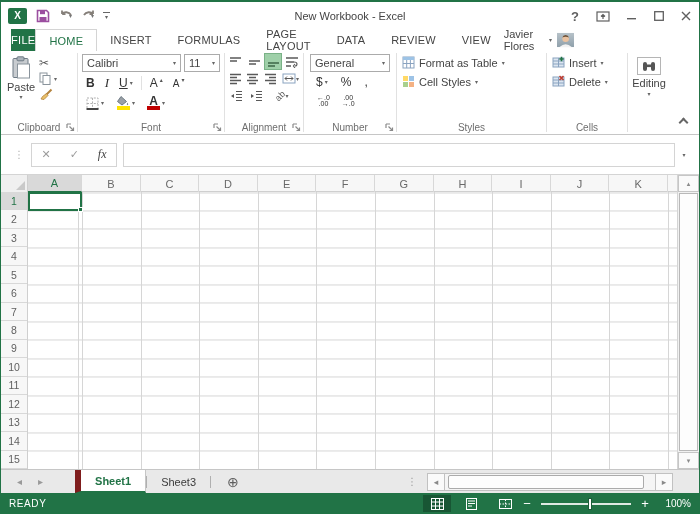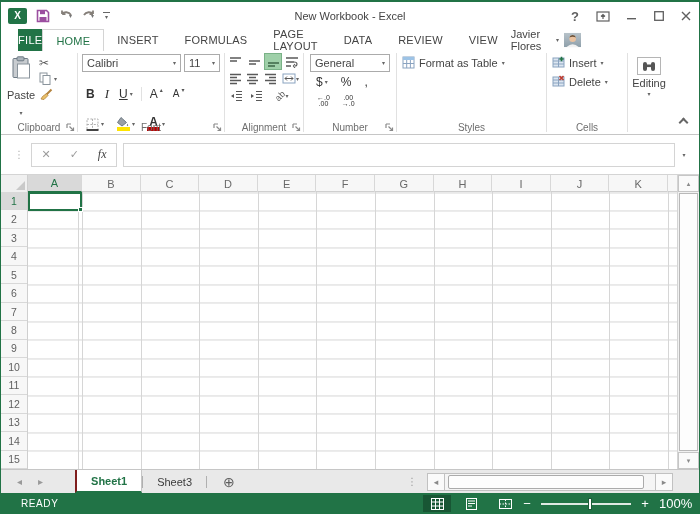--- a/index.html
+++ b/index.html
@@ -11,41 +11,41 @@
   .titlebar { position:absolute; left:0; top:0; width:698px; height:28px; background:#fff; border-top:1px solid #217346; display:flex; align-items:center; }
   .qat { display:flex; align-items:center; gap:9px; padding-left:7px; }
   .qat .carebit { font-size:6px; color:#777; margin-left:-5px; }
   .xl-logo { width:19px; height:16px; background:#217346; border-radius:2px; color:#fff; font-weight:bold; font-size:10px; display:flex; align-items:center; justify-content:center; }
   .title-center { position:absolute; left:0; right:0; top:0; height:28px; display:flex; align-items:center; justify-content:center; pointer-events:none; color:#444; font-size:11px; }
   .winbtns { position:absolute; right:8px; top:0; height:28px; display:flex; align-items:center; gap:17px; color:#5f5f5f; }
   .winbtns span, .winbtns svg { cursor:default; }
   .helpq { font-size:13px; font-weight:bold; color:#5f5f5f; }
 
   
-  .tabrow { position:absolute; left:17px; top:28px; width:552px; height:22px; background:#fff; display:flex; align-items:stretch; }
+  .tabrow { position:absolute; left:10px; top:28px; width:552px; height:22px; background:#fff; display:flex; align-items:stretch; }
   .ftab { width:57px; background:#217346; color:#fff; display:flex; align-items:center; justify-content:center; letter-spacing:.3px; }
   .rtab { padding:0 13px; display:flex; align-items:center; color:#444; letter-spacing:.2px; }
   .rtab.active { color:#217346; background:#fff; border:1px solid #d4d4d4; border-bottom:none; }
   .tab-spacer { flex:1; }
   .userbox { display:flex; align-items:center; gap:5px; color:#444; padding-right:4px; }
   .avatar { width:27px; height:22px; display:block; }
 
   
   .ribbon { position:absolute; left:0; top:50px; width:698px; height:84px; background:#fff; border-bottom:1px solid #c6c6c6; display:flex; align-items:stretch; }
   .grp { position:relative; display:flex; flex-direction:column; padding:2px 2px 0 2px; }
   .grp-foot { position:absolute; left:0; right:0; bottom:1px; text-align:center; font-size:10px; color:#6e6e6e; }
   .launcher { position:absolute; right:2px; bottom:2px; }
   .sep { width:1px; background:#e1e1e1; margin:2px 0; }
   .caret { font-size:6px; color:#666; line-height:1; }
   .combo { display:flex; align-items:center; border:1px solid #ababab; background:#fff; height:18px; padding:0 4px; gap:4px; }
   .mini { display:inline-flex; align-items:center; justify-content:center; height:18px; padding:0 2px; gap:2px; }
   .rowline { display:flex; align-items:center; }
 
   
-  .paste-big { display:flex; flex-direction:column; align-items:center; width:36px; padding-top:3px; gap:9px; }
+  .paste-big { display:flex; flex-direction:column; align-items:center; width:36px; padding-top:3px; gap:1px; }
   .clip-col { display:flex; flex-direction:column; justify-content:flex-start; gap:3px; padding-top:4px; }
   .cutg { font-size:12px; color:#555; line-height:1; }
 
   
   .bld { font-weight:bold; font-size:12px; color:#333; }
   .itl { font-family:"Liberation Serif", serif; font-style:italic; font-size:13px; color:#333; }
   .und { text-decoration:underline; font-size:12px; color:#333; }
   .afs { font-size:12px; color:#333; position:relative; }
   .afs sup { font-size:6px; position:relative; top:-4px; left:0; color:#555; }
   .fcA { font-size:12px; font-weight:bold; color:#333; line-height:10px; }
@@ -98,41 +98,41 @@
   .selcell { position:absolute; left:0; top:0; width:54px; height:19px; border:2px solid #217346; background:#fff; }
   .fillhandle { position:absolute; right:-3px; bottom:-3px; width:5px; height:5px; background:#217346; border:1px solid #fff; }
   .vscroll { position:absolute; right:0; top:0; width:22px; height:294px; background:#f1f1f1; border-left:1px solid #d4d4d4; display:flex; flex-direction:column; }
   .vs-btn { height:17px; border:1px solid #c6c6c6; background:#fafafa; display:flex; align-items:center; justify-content:center; color:#8a8a8a; font-size:7px; }
   .vs-thumb { flex:1; margin:1px 1px; border:1px solid #b8b8b8; background:#fdfdfd; }
 
   
   .sheetbar { position:absolute; left:0; top:468px; width:698px; height:24px; background:#e9e9e9; border-top:1px solid #c6c6c6; display:flex; align-items:stretch; }
   .nav { display:flex; align-items:center; gap:16px; padding:0 14px 0 16px; color:#9a9a9a; font-size:10px; }
   .stab { display:flex; align-items:center; padding:0 14px; color:#3b3b3b; }
-  .stab.active { background:#fff; color:#217346; font-weight:bold; border-left:2px solid #7f1d1d; border-right:1px solid #c6c6c6; border-bottom:2px solid #217346; }
+  .stab.active { background:#fff; color:#217346; font-weight:bold; border-left:6px solid #7f1d1d; border-right:1px solid #c6c6c6; border-bottom:2px solid #217346; }
   .stabdiv { width:1px; height:12px; background:#b0b0b0; align-self:center; }
   .addsheet { display:flex; align-items:center; padding:0 16px; color:#5f5f5f; font-size:14px; }
   .sbspacer { flex:1; }
   .splitdots { display:flex; align-items:center; color:#9a9a9a; font-size:10px; padding-right:10px; }
   .hscroll { display:flex; align-items:center; margin:2px 26px 2px 0; }
   .hs-btn { width:18px; height:18px; border:1px solid #c1c1c1; background:#fafafa; color:#8a8a8a; font-size:9px; display:flex; align-items:center; justify-content:center; }
   .hs-track { width:210px; height:18px; border-top:1px solid #c1c1c1; border-bottom:1px solid #c1c1c1; background:#f5f5f5; position:relative; }
   .hs-thumb { position:absolute; left:3px; top:1px; width:196px; height:14px; background:#fdfdfd; border:1px solid #ababab; border-radius:2px; }
 
   
-  .statusbar { position:absolute; left:0; top:492px; width:698px; height:21px; background:#217346; color:#fff; display:flex; align-items:center;padding-left:12px; }
+  .statusbar { position:absolute; left:0; top:492px; width:698px; height:21px; background:#217346; color:#fff; display:flex; align-items:center; }
   .mode { padding-left:8px; font-size:10px; letter-spacing:.6px; }
   .viewbtns { position:absolute; left:422px; display:flex; gap:6px; }
   .vbtn { width:28px; height:17px; display:flex; align-items:center; justify-content:center; }
   .vbtn.active { background:rgba(0,0,0,0.25); }
   .zoomctl { position:absolute; right:6px; display:flex; align-items:center; gap:8px; }
   .zminus,.zplus { font-size:13px; color:#fff; width:12px; text-align:center; }
   .ztrack { width:90px; height:2px; background:#dfe9e3; position:relative; }
   .zhandle { position:absolute; left:52%; top:-5px; width:4px; height:12px; background:#fff; border:1px solid #1a5c38; }
-  .zlevel { width:34px; text-align:right; font-size:13px; color:#fff; padding-right:2px; }
+  .zlevel { width:34px; text-align:right; font-size:10px; color:#fff; padding-right:2px; }
 
   svg { display:block; }
 </style>
 </head>
 <body>
 
 <div class="win">
 
   <div class="titlebar">
     <div class="qat">
@@ -250,21 +250,21 @@
         </div>
       </div>
       <div class="grp-foot"><span>Clipboard</span></div>
       <svg class="launcher" width="9" height="9" viewBox="0 0 9 9">
           <path d="M1 1 H5 M1 1 V5" stroke="#8a8a8a" stroke-width="1.2" fill="none"></path>
           <path d="M3.5 3.5 L7.5 7.5 M7.5 4.5 V7.5 H4.5" stroke="#8a8a8a" stroke-width="1.2" fill="none"></path>
         </svg>
     </div>
     <div class="sep"></div>
 
-    <div class="grp" style="width:146px;justify-content:space-between;">
+    <div class="grp" style="width:146px;">
       <div class="rowline" style="gap:3px; padding:1px 2px;">
         <div class="combo" style="flex:1;">
           <span style="flex:1;">Calibri</span>
           <span class="caret">▾</span>
         </div>
         <div class="combo" style="width:36px;">
           <span style="flex:1;">11</span>
           <span class="caret">▾</span>
         </div>
       </div>
@@ -426,20 +426,30 @@
     <div class="sep"></div>
 
     <div class="grp" style="width:149px;">
       <div class="srow">
         <svg width="13" height="13" viewBox="0 0 13 13">
             <rect x="1" y="1" width="11" height="11" fill="#fff" stroke="#8aa3c0"></rect>
             <rect x="1" y="1" width="11" height="3" fill="#9dc3e6"></rect>
             <path d="M1 7.5 H12 M4.7 4 V12 M8.4 4 V12" stroke="#8aa3c0"></path>
           </svg>
         <span class="lbl">Format as Table</span>
+        <span class="caret">▾</span>
+      </div>
+      <div class="srow">
+        <svg width="13" height="13" viewBox="0 0 13 13">
+            <rect x="1" y="1" width="5" height="5" fill="#ffd966"></rect>
+            <rect x="7" y="1" width="5" height="5" fill="#9dc3e6"></rect>
+            <rect x="1" y="7" width="5" height="5" fill="#a9d08e"></rect>
+            <rect x="7" y="7" width="5" height="5" fill="#f4b183"></rect>
+          </svg>
+        <span class="lbl">Cell Styles</span>
         <span class="caret">▾</span>
       </div>
       <div class="grp-foot"><span>Styles</span></div>
     </div>
     <div class="sep"></div>
 
     <div class="grp" style="width:80px;">
       <div class="srow">
         <svg width="13" height="13" viewBox="0 0 13 13">
             <rect x="1" y="2" width="11" height="9" fill="#dce6f1" stroke="#8aa3c0"></rect>

